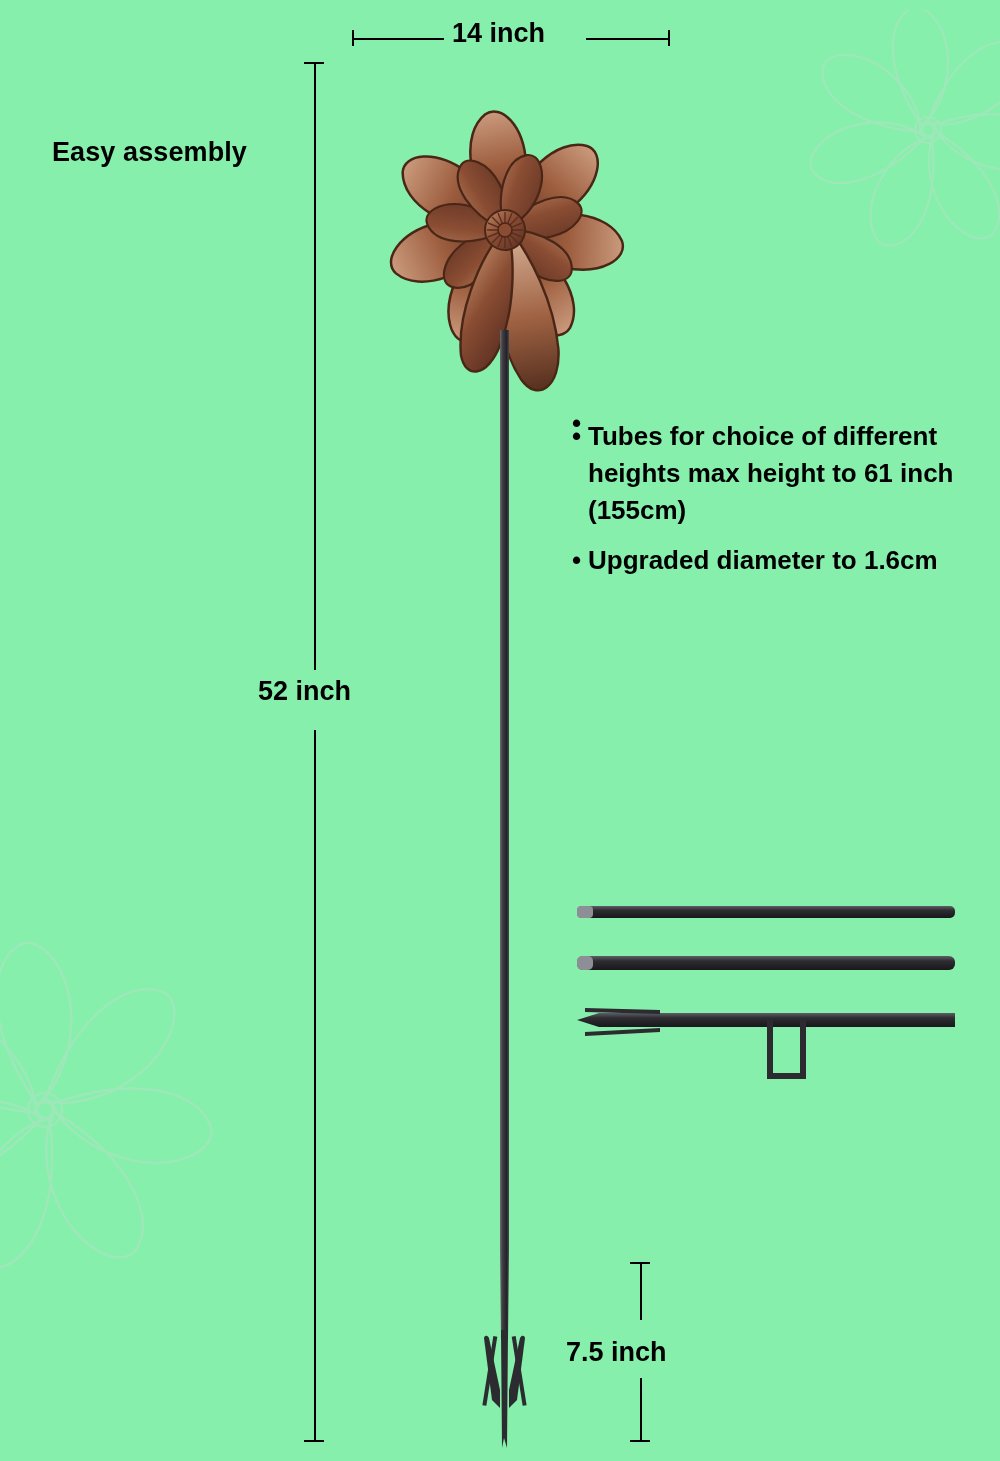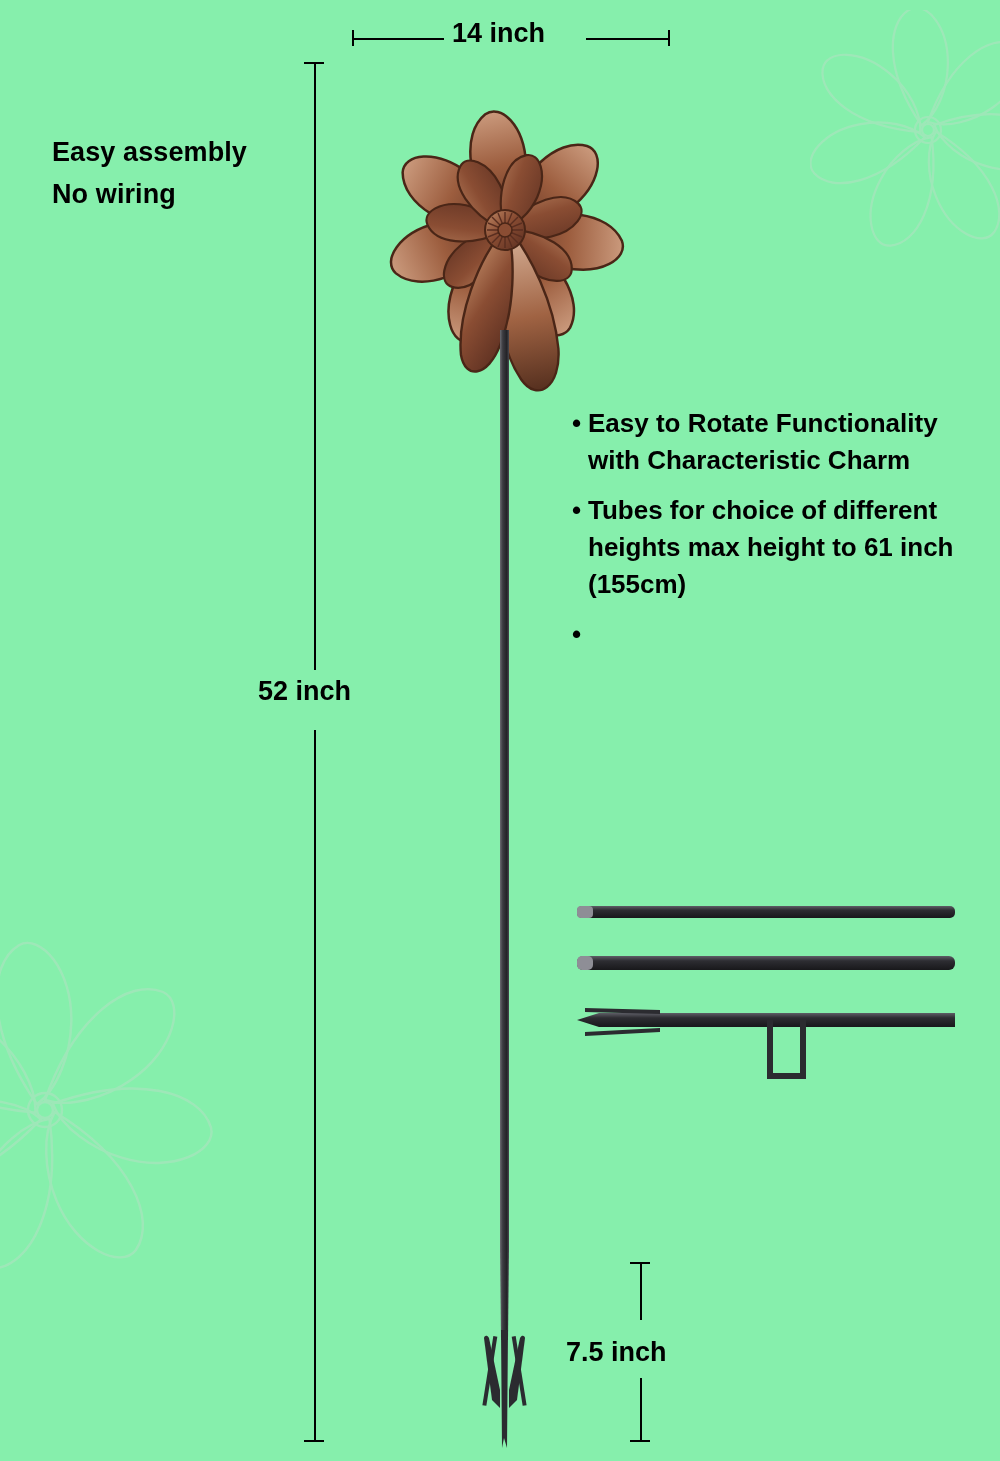--- a/index.html
+++ b/index.html
@@ -169,34 +169,33 @@
   <div class="cap-h" style="left:304px; top:1440px;"></div>
 
   <div class="dim-label label-75">7.5 inch</div>
   <div class="line v-line" style="left:640px; top:1262px; height:58px;"></div>
   <div class="line v-line" style="left:640px; top:1378px; height:62px;"></div>
   <div class="cap-h" style="left:630px; top:1262px;"></div>
   <div class="cap-h" style="left:630px; top:1440px;"></div>
 
   <div class="feature-block">
     <div>Easy assembly</div>
-    <div>No wiring</div>
   </div>
 
   <div class="bullets">
     <div class="bullet">
       <span class="dot">•</span>
-      <span>Easy to Rotate Functionality with Characteristic Charm</span>
     </div>
     <div class="bullet">
       <span class="dot">•</span>
       <span>Tubes for choice of different heights max height to 61 inch (155cm)</span>
     </div>
     <div class="bullet">
       <span class="dot">•</span>
+      <span>Upgraded diameter to 1.6cm</span>
     </div>
   </div>
 
   <div id="spinner-graphic">
     <svg width="300" height="330" viewBox="0 0 300 330">
       <defs>
         <linearGradient id="cu1" x1="0" y1="0" x2="1" y2="1">
           <stop offset="0%" stop-color="#c08a66"></stop>
           <stop offset="45%" stop-color="#8a4d33"></stop>
           <stop offset="100%" stop-color="#5a2e20"></stop>

